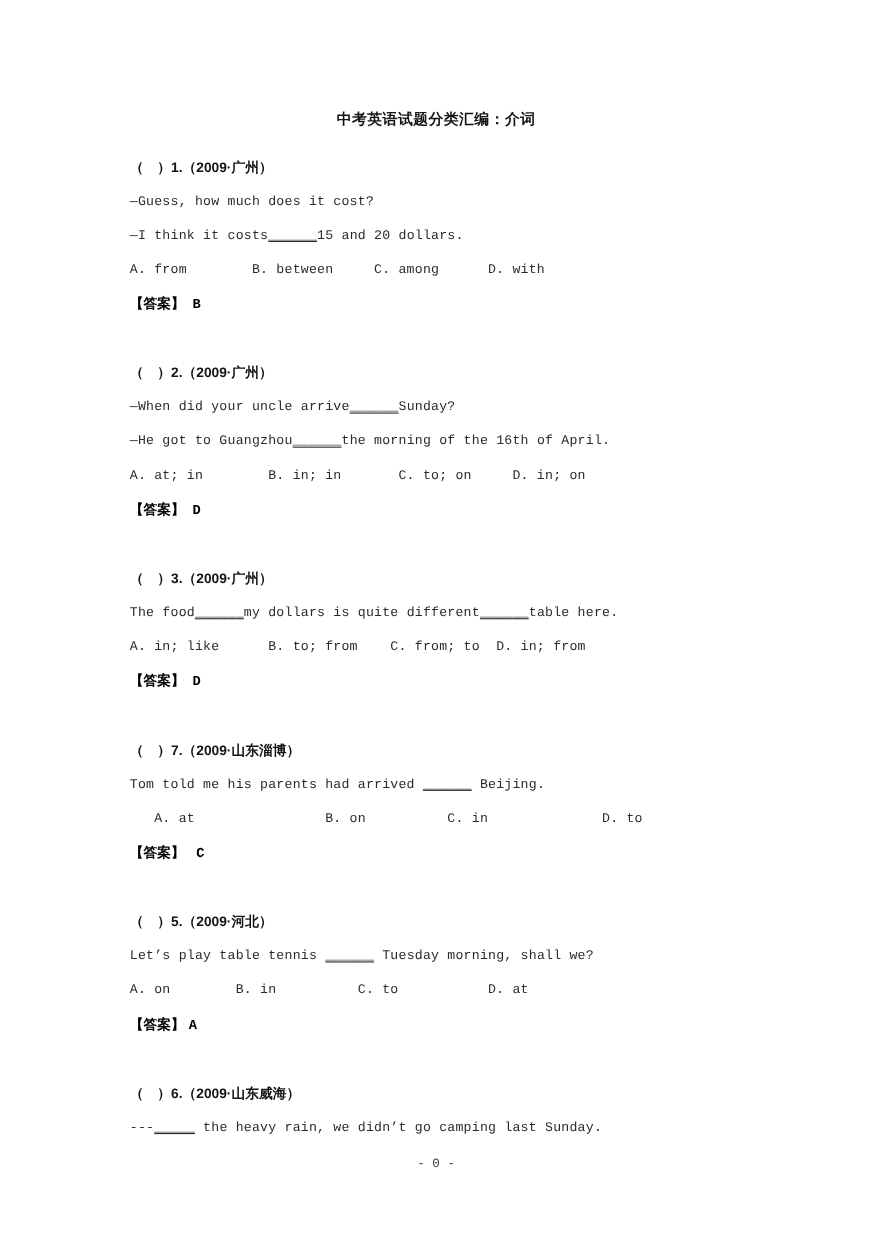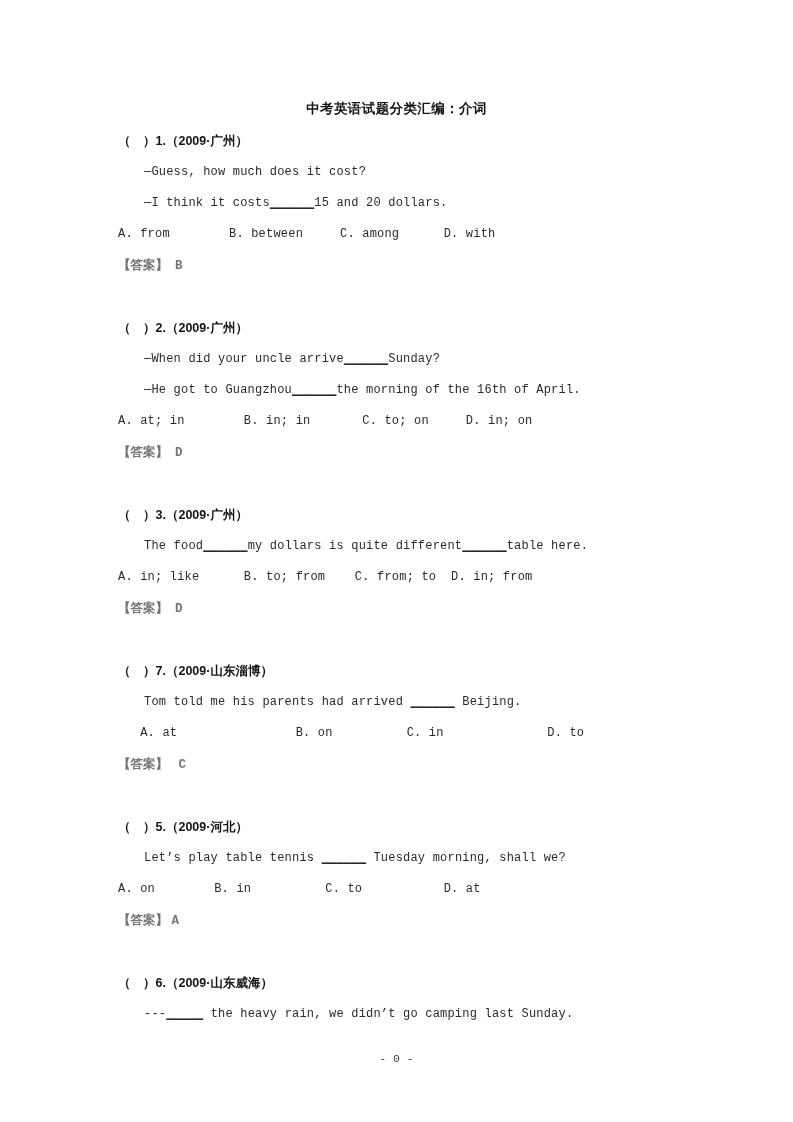--- a/index.html
+++ b/index.html
@@ -31,58 +31,57 @@
     text-align: center;
     font-family: "Liberation Sans", "DejaVu Sans", sans-serif;
     font-weight: bold;
     font-size: 13.5px;
     letter-spacing: 0.4px;
     color: #141414;
   }
   .body-col {
     position: absolute;
     left: 118px;
-    top: 126px;
+    top: 137px;
     width: 600px;
   }
   .q-block {
     margin: 0 0 0 0;
   }
   .q-head {
     font-family: "Liberation Sans", "DejaVu Sans", sans-serif;
     font-weight: bold;
     font-size: 12.5px;
     line-height: 31px;
     white-space: pre;
     color: #141414;
   }
   .q-line {
     font-family: "Liberation Mono", "DejaVu Sans Mono", monospace;
     font-size: 12px;
     line-height: 31px;
     white-space: pre;
     color: #2a2a2a;
     letter-spacing: 0.2px;
-    margin-left: 26px;
   }
   .q-opts {
     font-family: "Liberation Mono", "DejaVu Sans Mono", monospace;
     font-size: 12px;
     line-height: 31px;
     white-space: pre;
     color: #2a2a2a;
     letter-spacing: 0.2px;
   }
   .q-ans {
     font-family: "Liberation Sans", "DejaVu Sans", sans-serif;
     font-weight: bold;
     font-size: 12.5px;
     line-height: 31px;
     white-space: pre;
-    color: #737373;
+    color: #000000;
   }
   .q-ans .ans-letter {
     font-family: "Liberation Mono", "DejaVu Sans Mono", monospace;
     font-weight: bold;
   }
   .gap {
     height: 31px;
   }
   .blank {
     text-decoration: underline;

